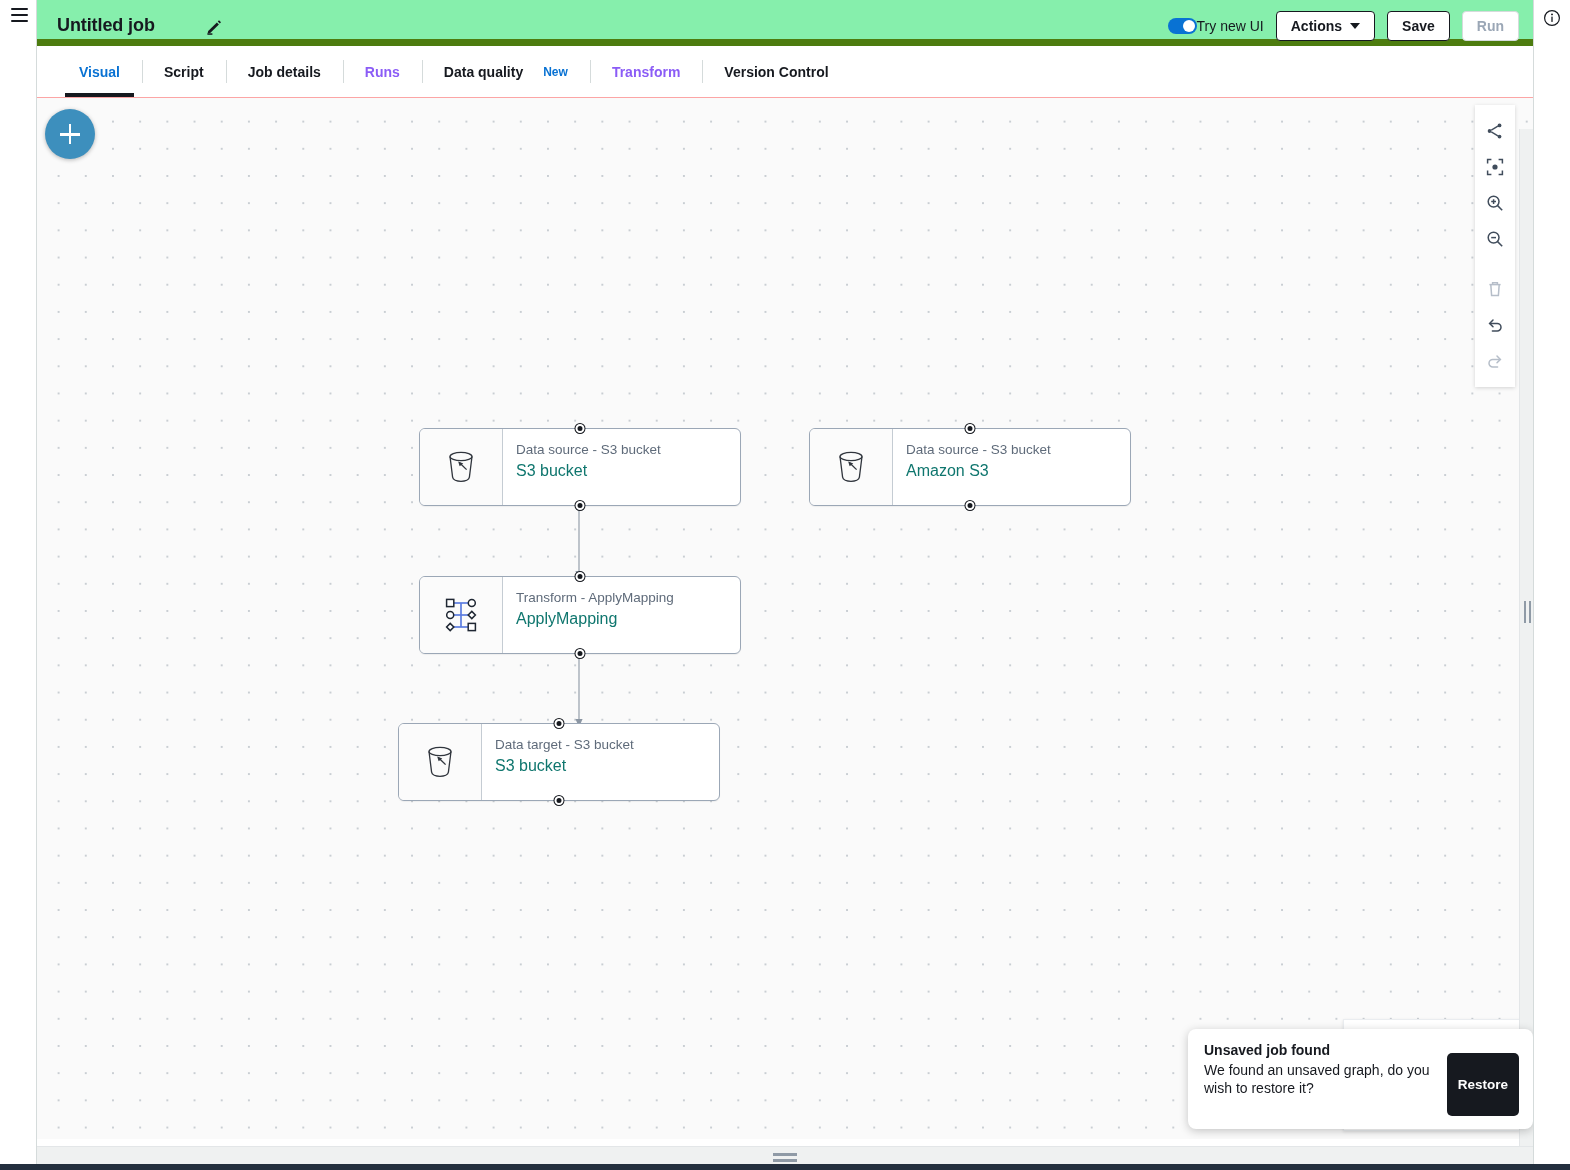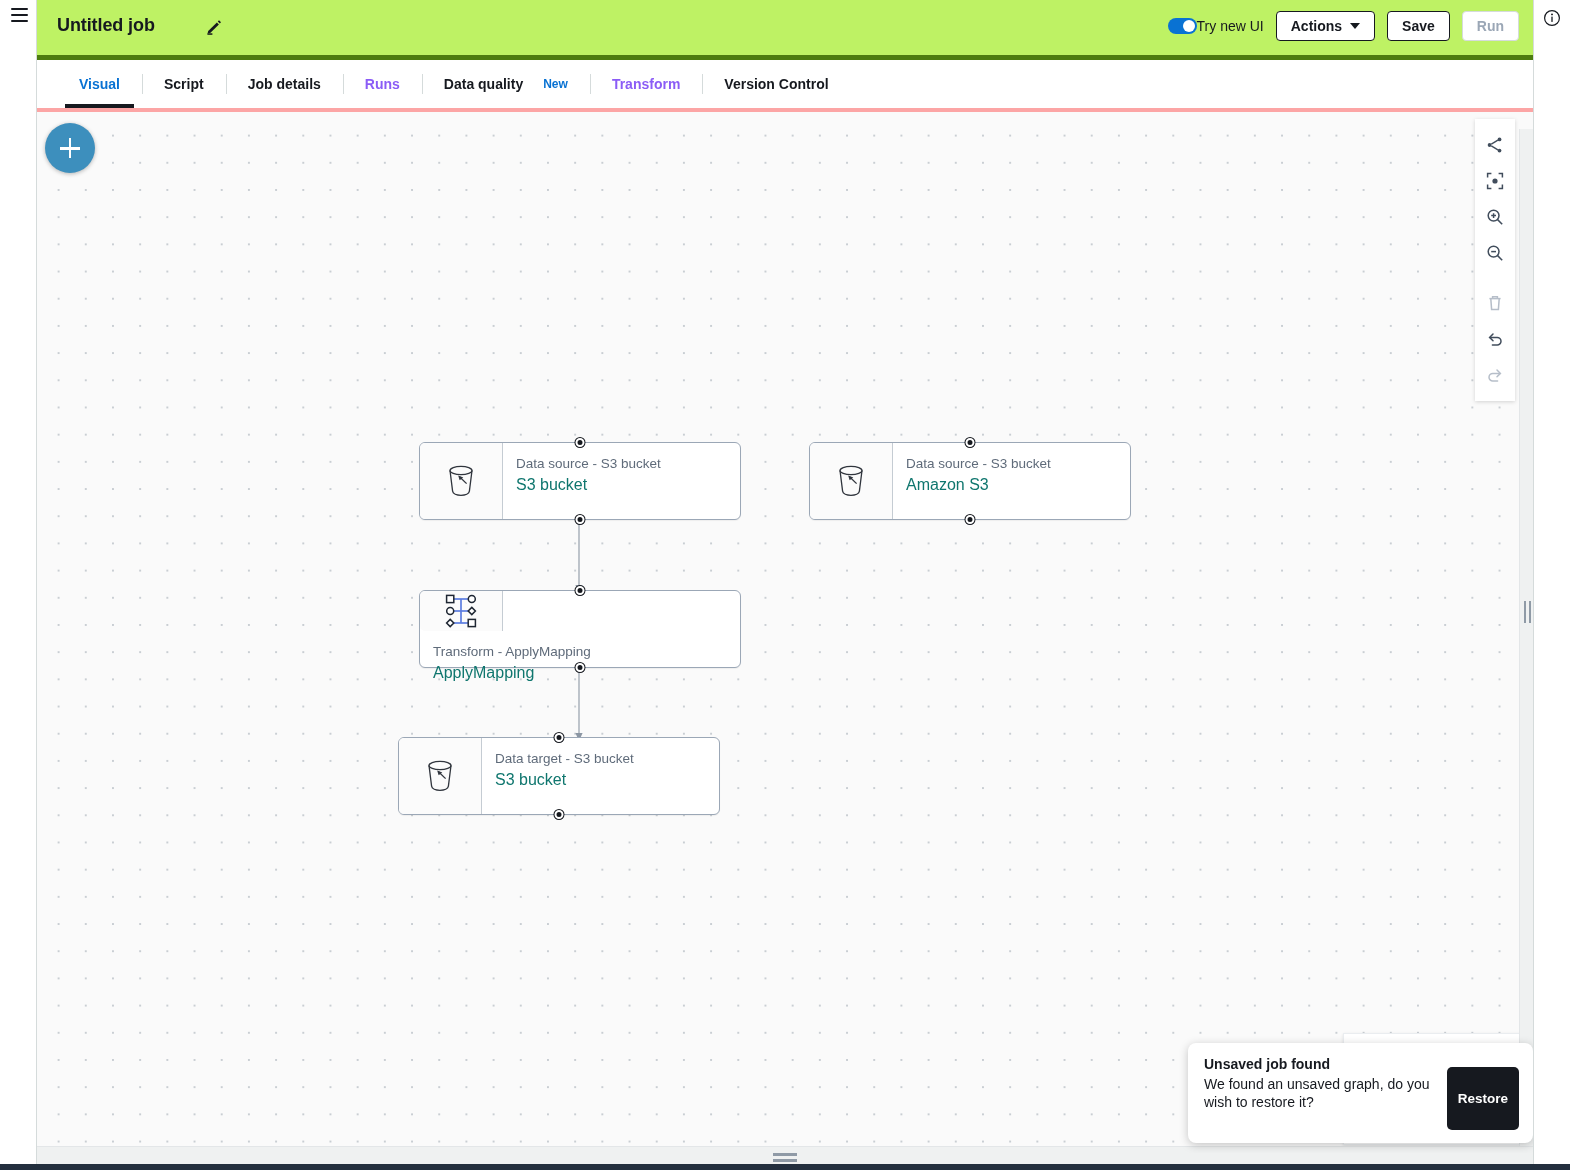--- a/index.html
+++ b/index.html
@@ -49,23 +49,23 @@
   
   .main {
     position: absolute; left: 37px; top: 0;
     width: 1496px; height: 1170px;
     background: #ffffff;
   }
 
   
   .header {
     position: relative;
-    height: 60px;
-    border-bottom: 5px solid #4d7c0f;
-    background: #bef264;
+    height: 46px;
+    border-bottom: 7px solid #4d7c0f;
+    background: #86efac;
   }
   .job-title {
     position: absolute; left: 20px; top: 15px;
     font-size: 18px; font-weight: bold; color: #16191f;
     letter-spacing: -0.1px;
   }
   .edit-pencil {
     position: absolute; left: 168px; top: 17px;
     width: 19px; height: 19px; cursor: pointer;
   }
@@ -99,21 +99,21 @@
   }
   .caret {
     width: 0; height: 0; display: inline-block;
     border-left: 5px solid transparent; border-right: 5px solid transparent;
     border-top: 6px solid #16191f;
   }
 
   
   .tabs {
     position: relative; height: 52px;
-    border-bottom: 4px solid #fca5a5;
+    border-bottom: 1px solid #fca5a5;
     background: #ffffff;
     display: flex; align-items: stretch; padding-left: 20px;
   }
   .tab {
     position: relative;
     display: flex; align-items: center;
     padding: 0 22px;
     font-size: 14px; font-weight: bold; color: #16191f;
     cursor: pointer; white-space: nowrap;
   }
@@ -449,21 +449,21 @@
             <path d="M17.2 15.5 L18.0 18.2 L20.0 16.6 Z" fill="#30353d"></path>
           </svg>
         </div>
         <div class="text-pane">
           <div class="n-sub">Data source - S3 bucket</div>
           <div class="n-title">Amazon S3</div>
         </div>
         <div class="port bottom"></div>
       </div>
 
-      <div class="node" style="left:382px; top:478px;flex-direction:column;">
+      <div class="node" style="left:382px; top:478px;">
         <div class="port top"></div>
         <div class="icon-pane">
           <svg width="42" height="40" viewBox="0 0 42 40" fill="none">
             <g stroke="#5b7ce0" stroke-width="1.7">
               <path d="M11 8 H31"></path>
                 <path d="M11 20 H31"></path>
                 <path d="M11 32 H31"></path>
               <path d="M21 8 V32"></path>
             </g>
             <rect x="6.6" y="4.4" width="7.2" height="7.2" fill="#fff" stroke="#1f2733" stroke-width="1.5"></rect>

